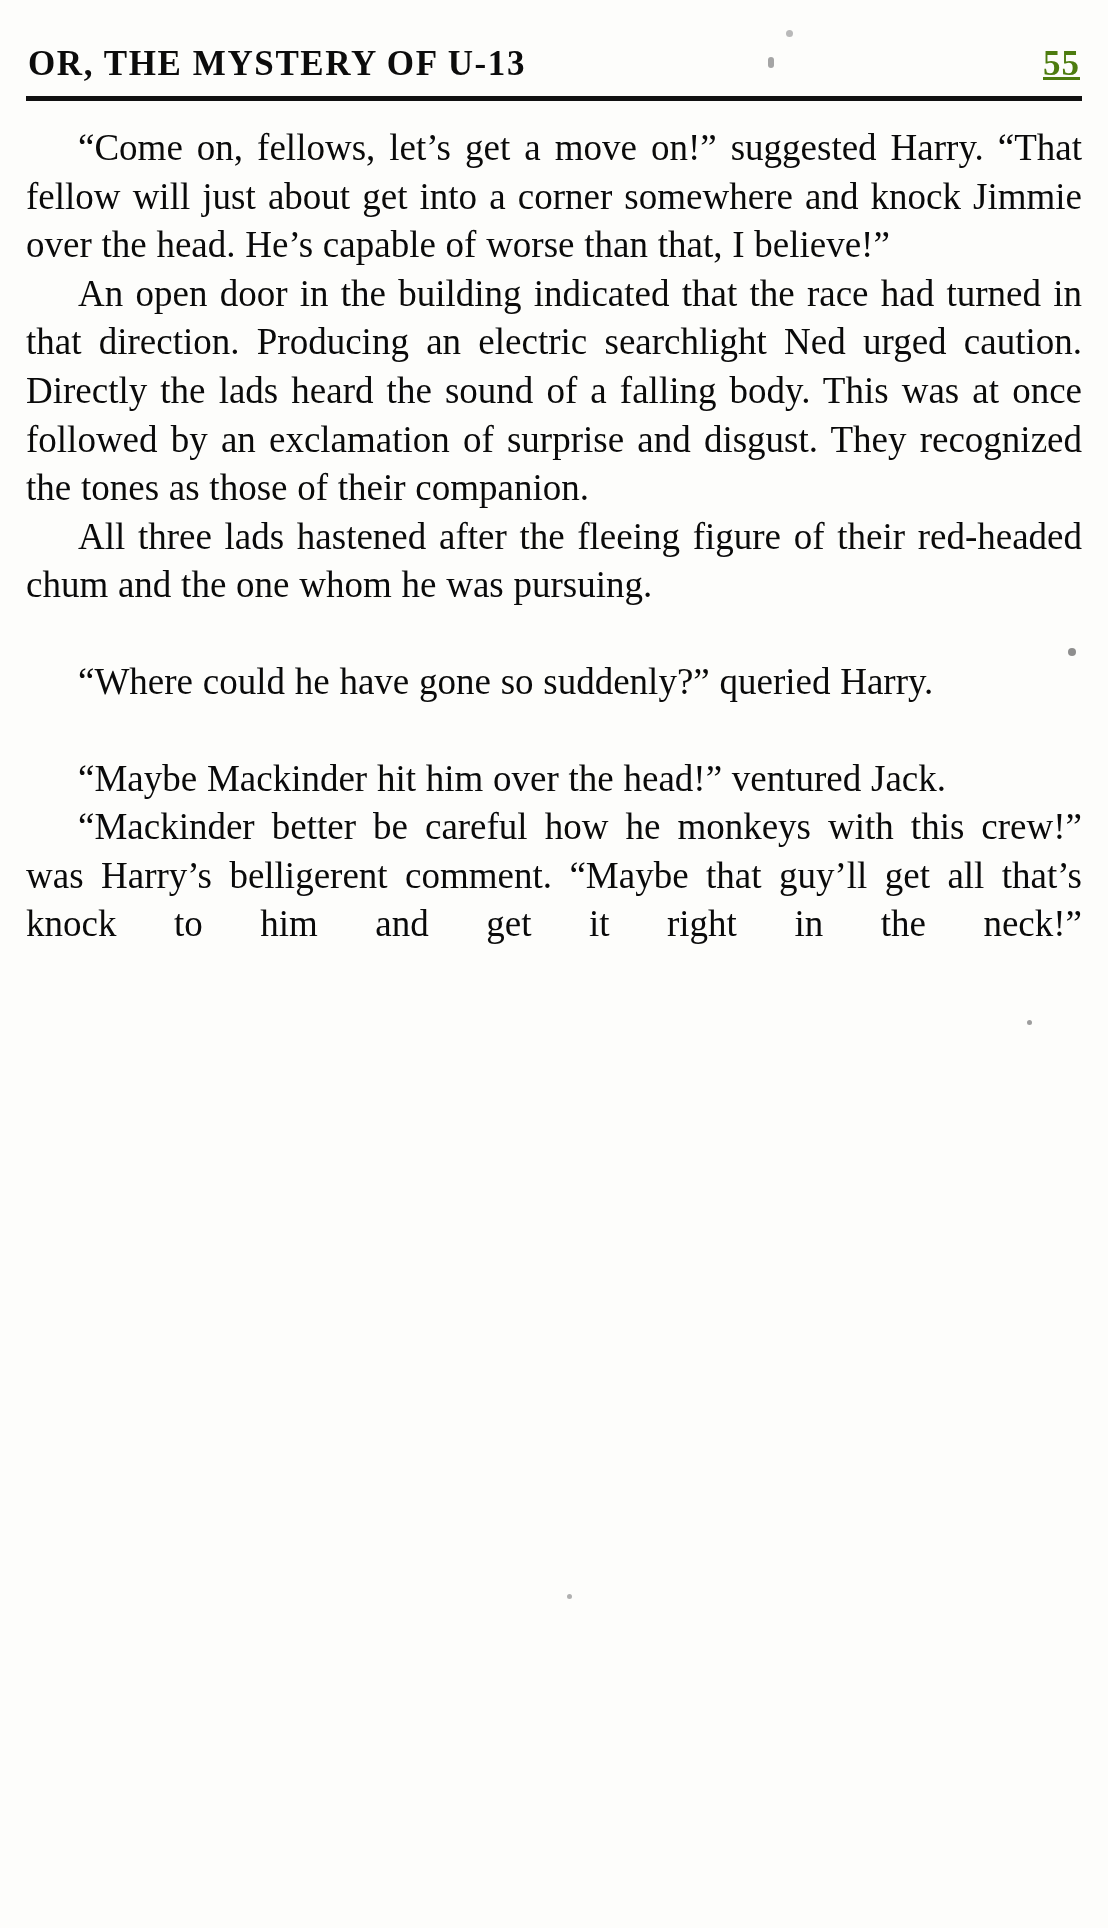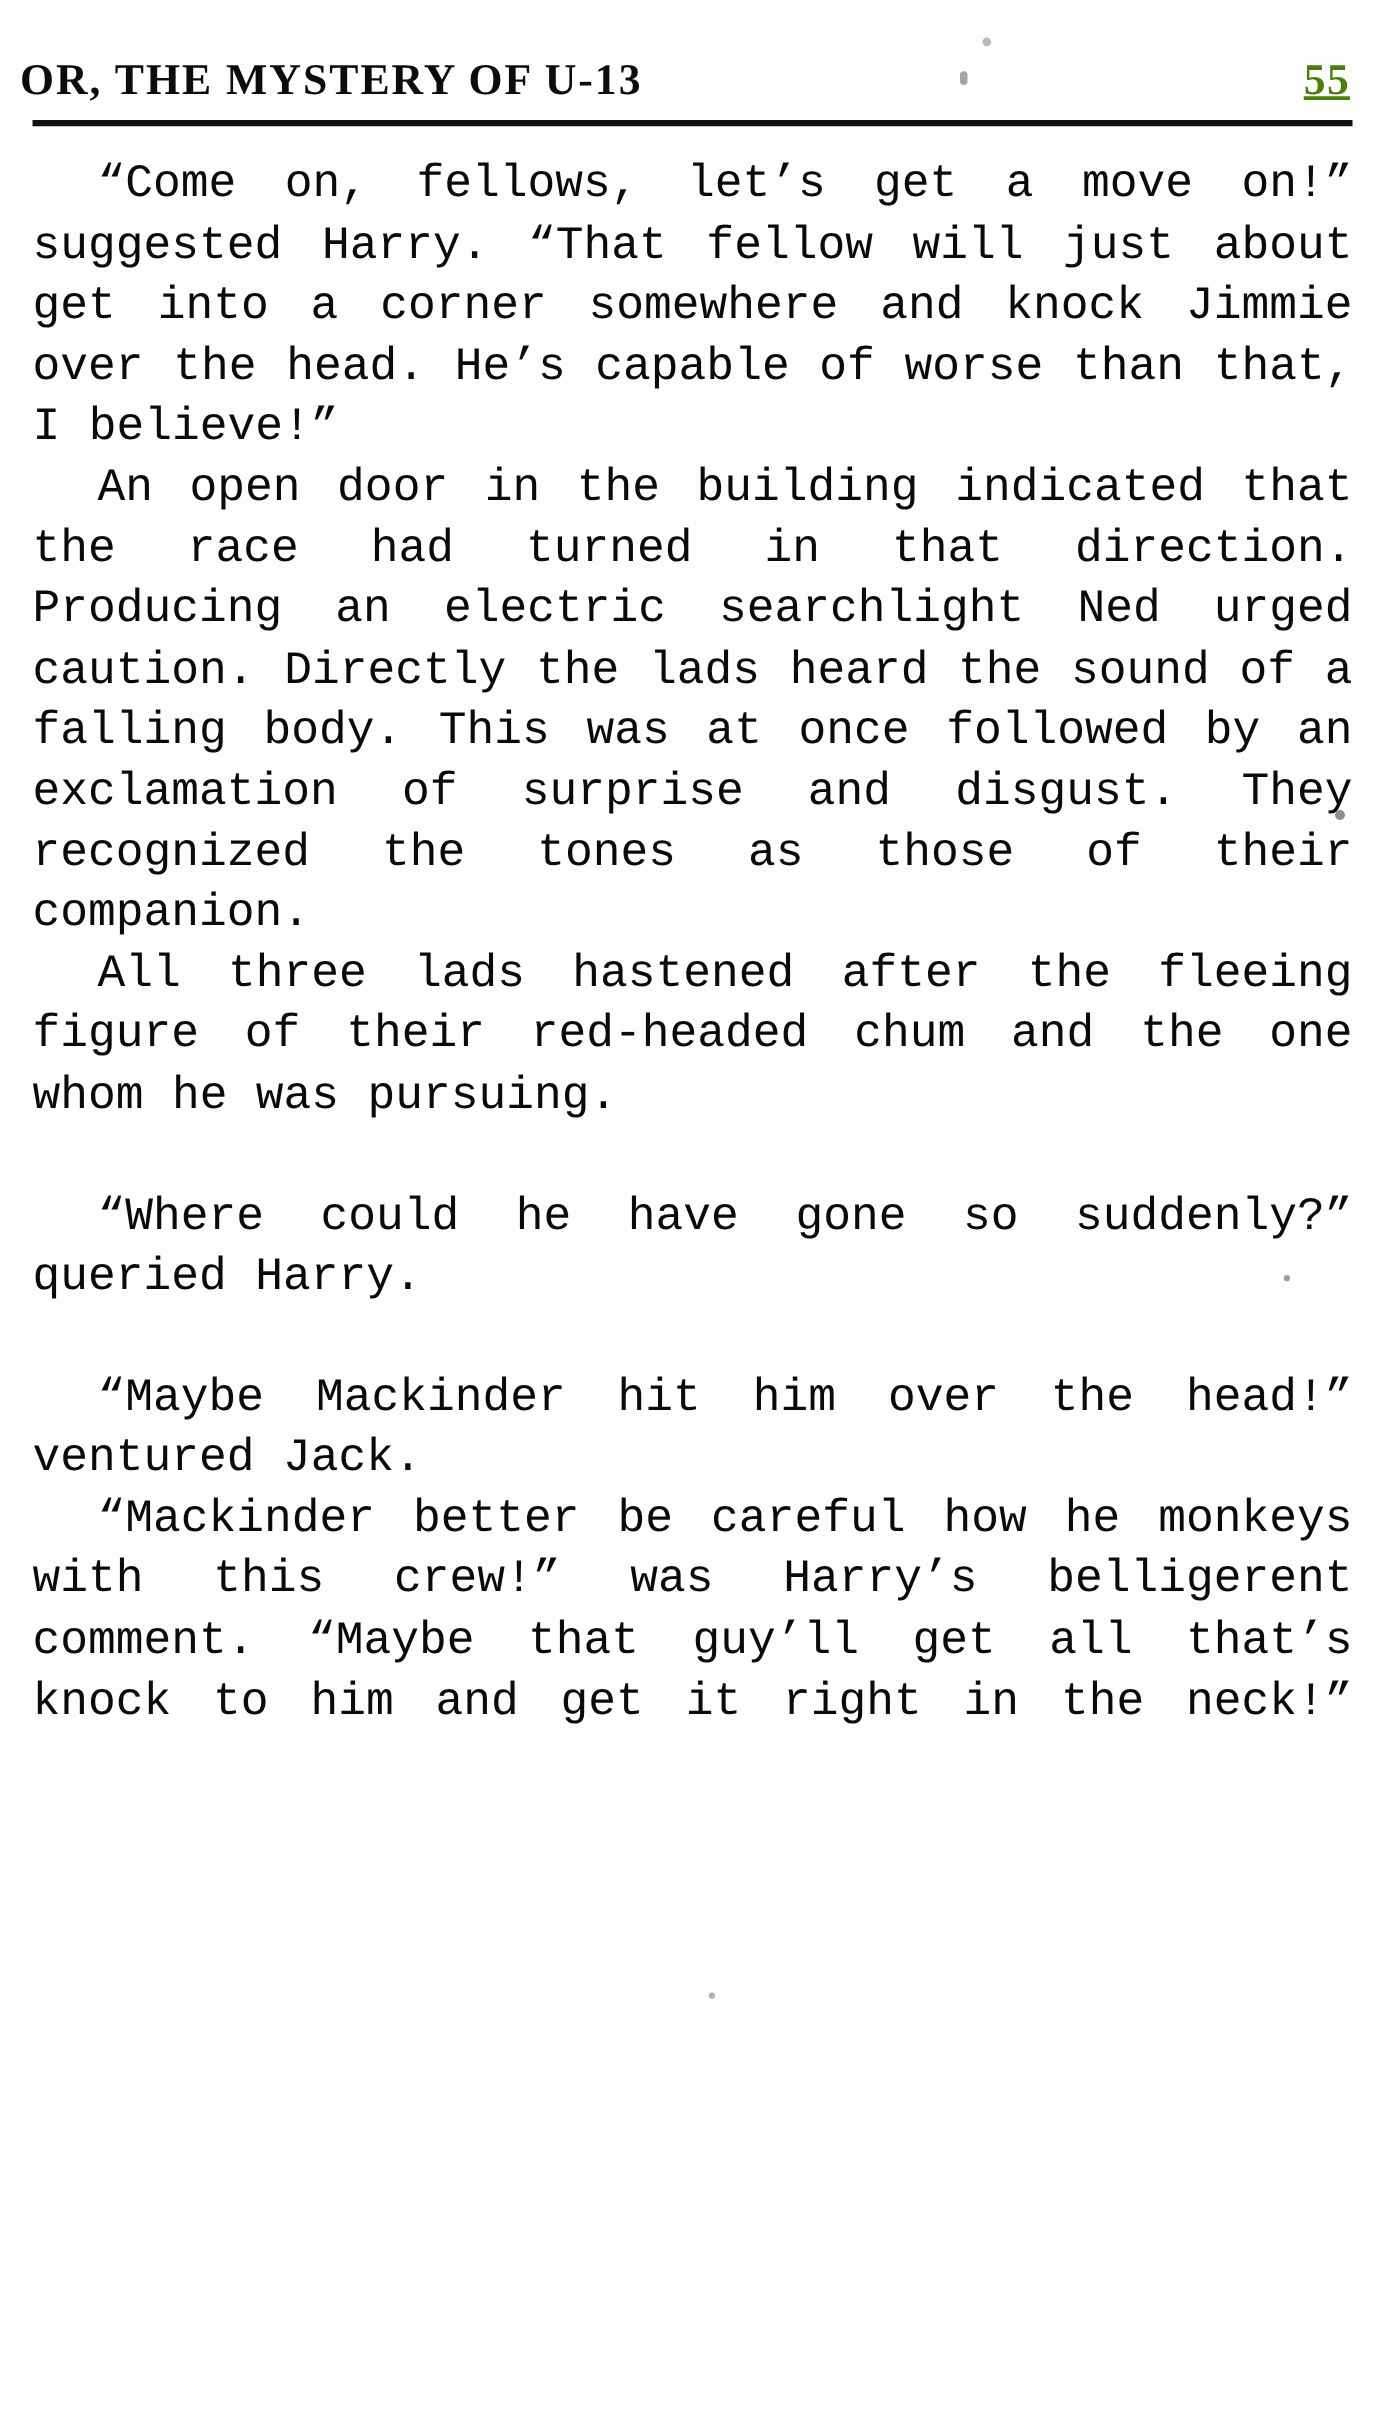--- a/index.html
+++ b/index.html
@@ -13,21 +13,21 @@
     height: 1928px;
     background: #fdfdfb;
     box-sizing: border-box;
     overflow: hidden;
     font-family: "Liberation Serif", "DejaVu Serif", serif;
     color: #0a0a0a;
   }
   .header {
     position: absolute;
     top: 44px;
-    left: 16px;
+    left: 28px;
     right: 28px;
     display: flex;
     align-items: baseline;
     justify-content: space-between;
   }
   .running-title {
     font-family: "Liberation Serif", "DejaVu Serif", serif;
     font-weight: bold;
     font-size: 35px;
     letter-spacing: 1.6px;
@@ -48,21 +48,20 @@
     left: 26px;
     width: 1056px;
     height: 5px;
     background: #111111;
   }
   .body-text {
     position: absolute;
     top: 124px;
     left: 26px;
     width: 1056px;
-    font-family: Liberation Mono, monospace;
   }
   .para {
     margin: 0;
     text-align: justify;
     text-justify: inter-word;
     font-size: 37px;
     line-height: 48.6px;
     text-indent: 52px;
     hyphens: manual;
     word-spacing: 0.5px;

